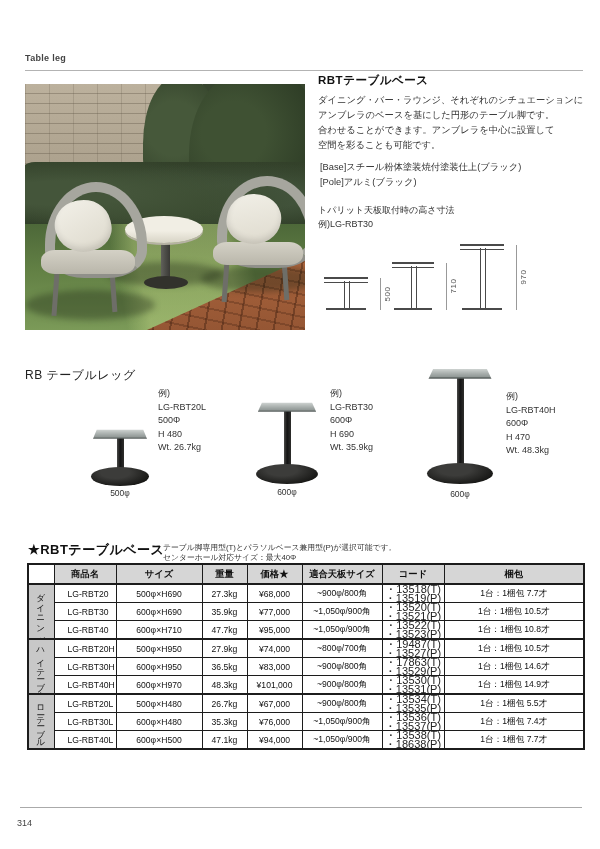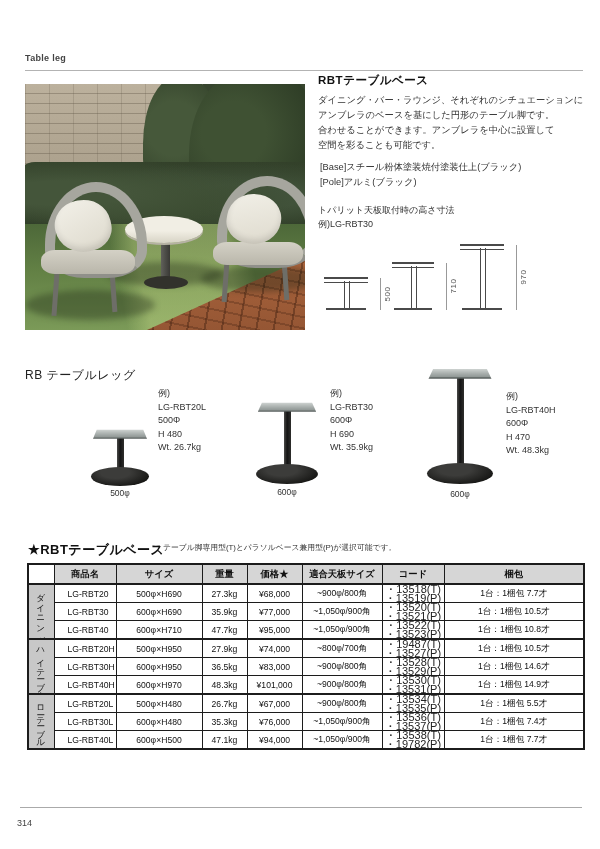--- a/index.html
+++ b/index.html
@@ -255,20 +255,21 @@
     <div>例)</div>
     <div>LG-RBT40H</div>
     <div>600Φ</div>
     <div>H 470</div>
     <div>Wt. 48.3kg</div>
   </div>
 
   <div class="abs tbl-title">★RBTテーブルベース</div>
   <div class="abs tbl-notes">
     <div>テーブル脚専用型(T)とパラソルベース兼用型(P)が選択可能です。</div>
+    <div>センターホール対応サイズ：最大40Φ</div>
   </div>
 
   <table class="spec">
     <colgroup>
       <col style="width:26px">
         <col style="width:62px">
         <col style="width:86px">
         <col style="width:45px">
       <col style="width:55px">
         <col style="width:80px">
@@ -339,21 +340,21 @@
         </td>
         <td>1台：1梱包 10.5才</td>
       </tr>
       <tr>
         <td class="model">LG-RBT30H</td>
         <td>600φ×H950</td>
         <td>36.5kg</td>
         <td>¥83,000</td>
         <td>~900φ/800角</td>
         <td class="code">
-          <div>・13528(T)</div>
+          <div>・17863(T)</div>
           <div>・13529(P)</div>
         </td>
         <td>1台：1梱包 14.6才</td>
       </tr>
       <tr>
         <td class="model">LG-RBT40H</td>
         <td>600φ×H970</td>
         <td>48.3kg</td>
         <td>¥101,000</td>
         <td>~900φ/800角</td>
@@ -390,21 +391,21 @@
         <td>1台：1梱包 7.4才</td>
       </tr>
       <tr>
         <td class="model">LG-RBT40L</td>
         <td>600φ×H500</td>
         <td>47.1kg</td>
         <td>¥94,000</td>
         <td>~1,050φ/900角</td>
         <td class="code">
           <div>・13538(T)</div>
-          <div>・19782(P)</div>
+          <div>・18638(P)</div>
         </td>
         <td>1台：1梱包 7.7才</td>
       </tr>
     </tbody>
   </table>
 
   <div class="abs rule-bottom"></div>
   <div class="abs page-number">314</div>
 
 </div>

